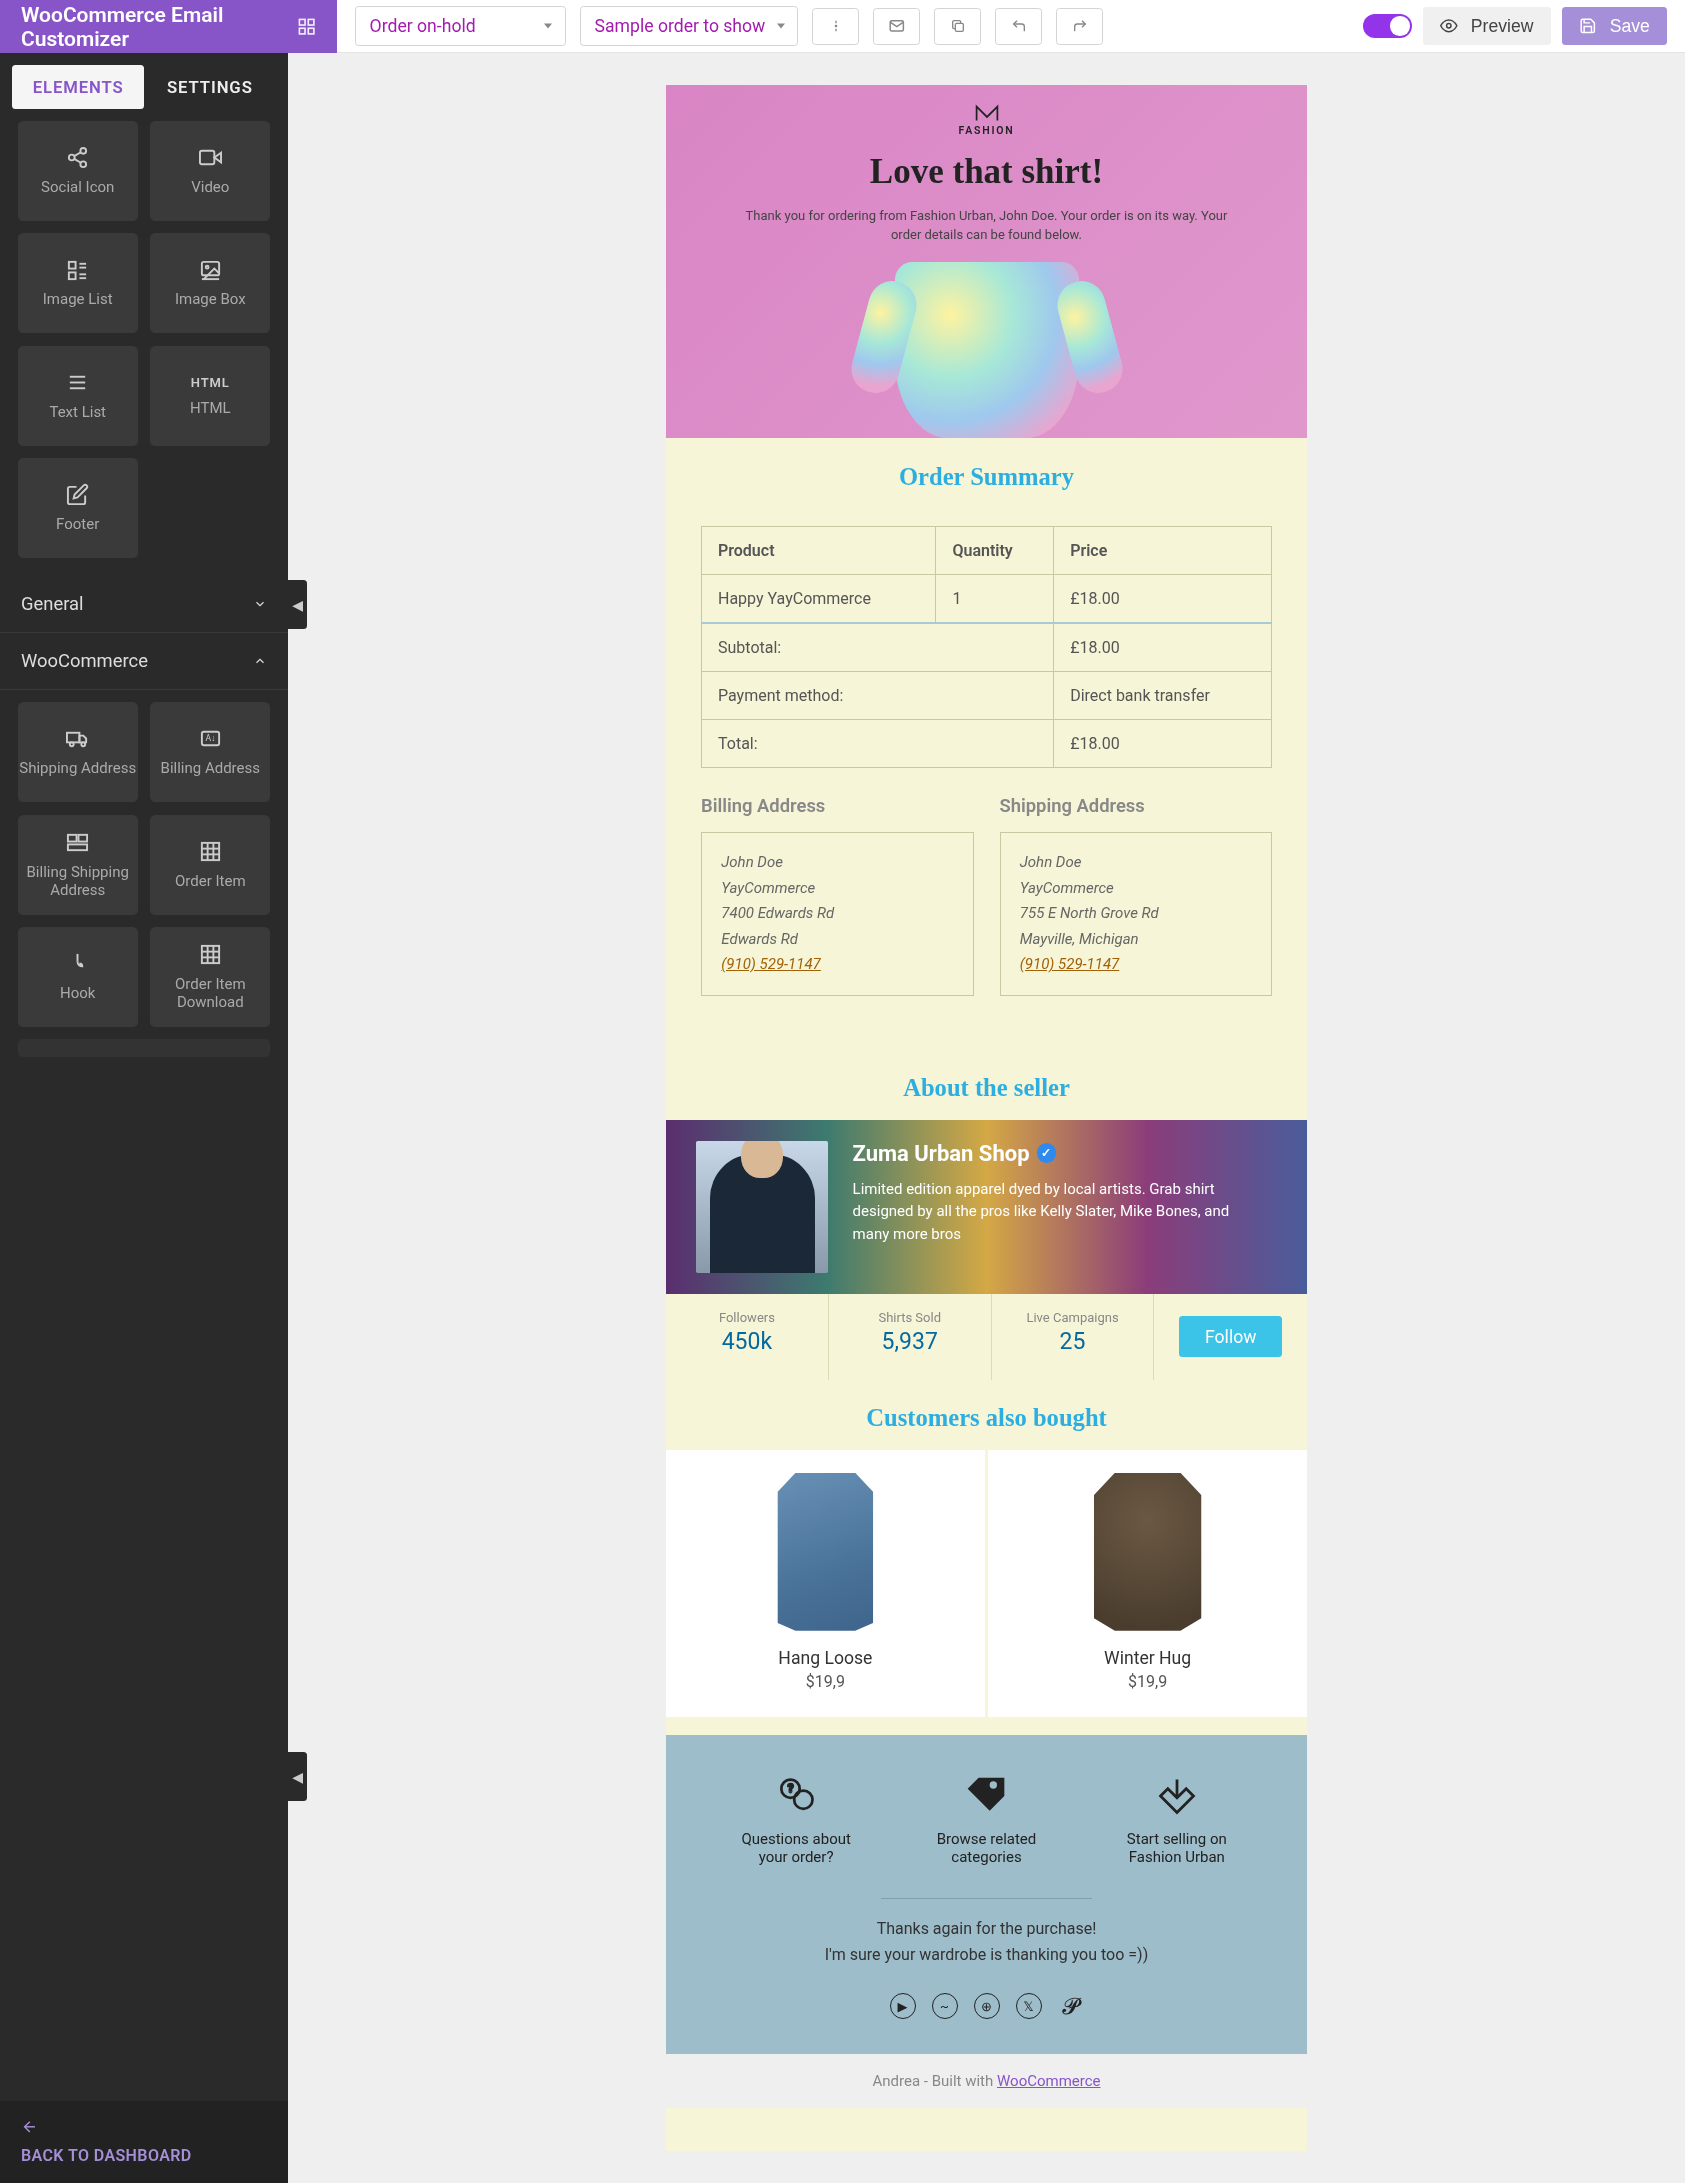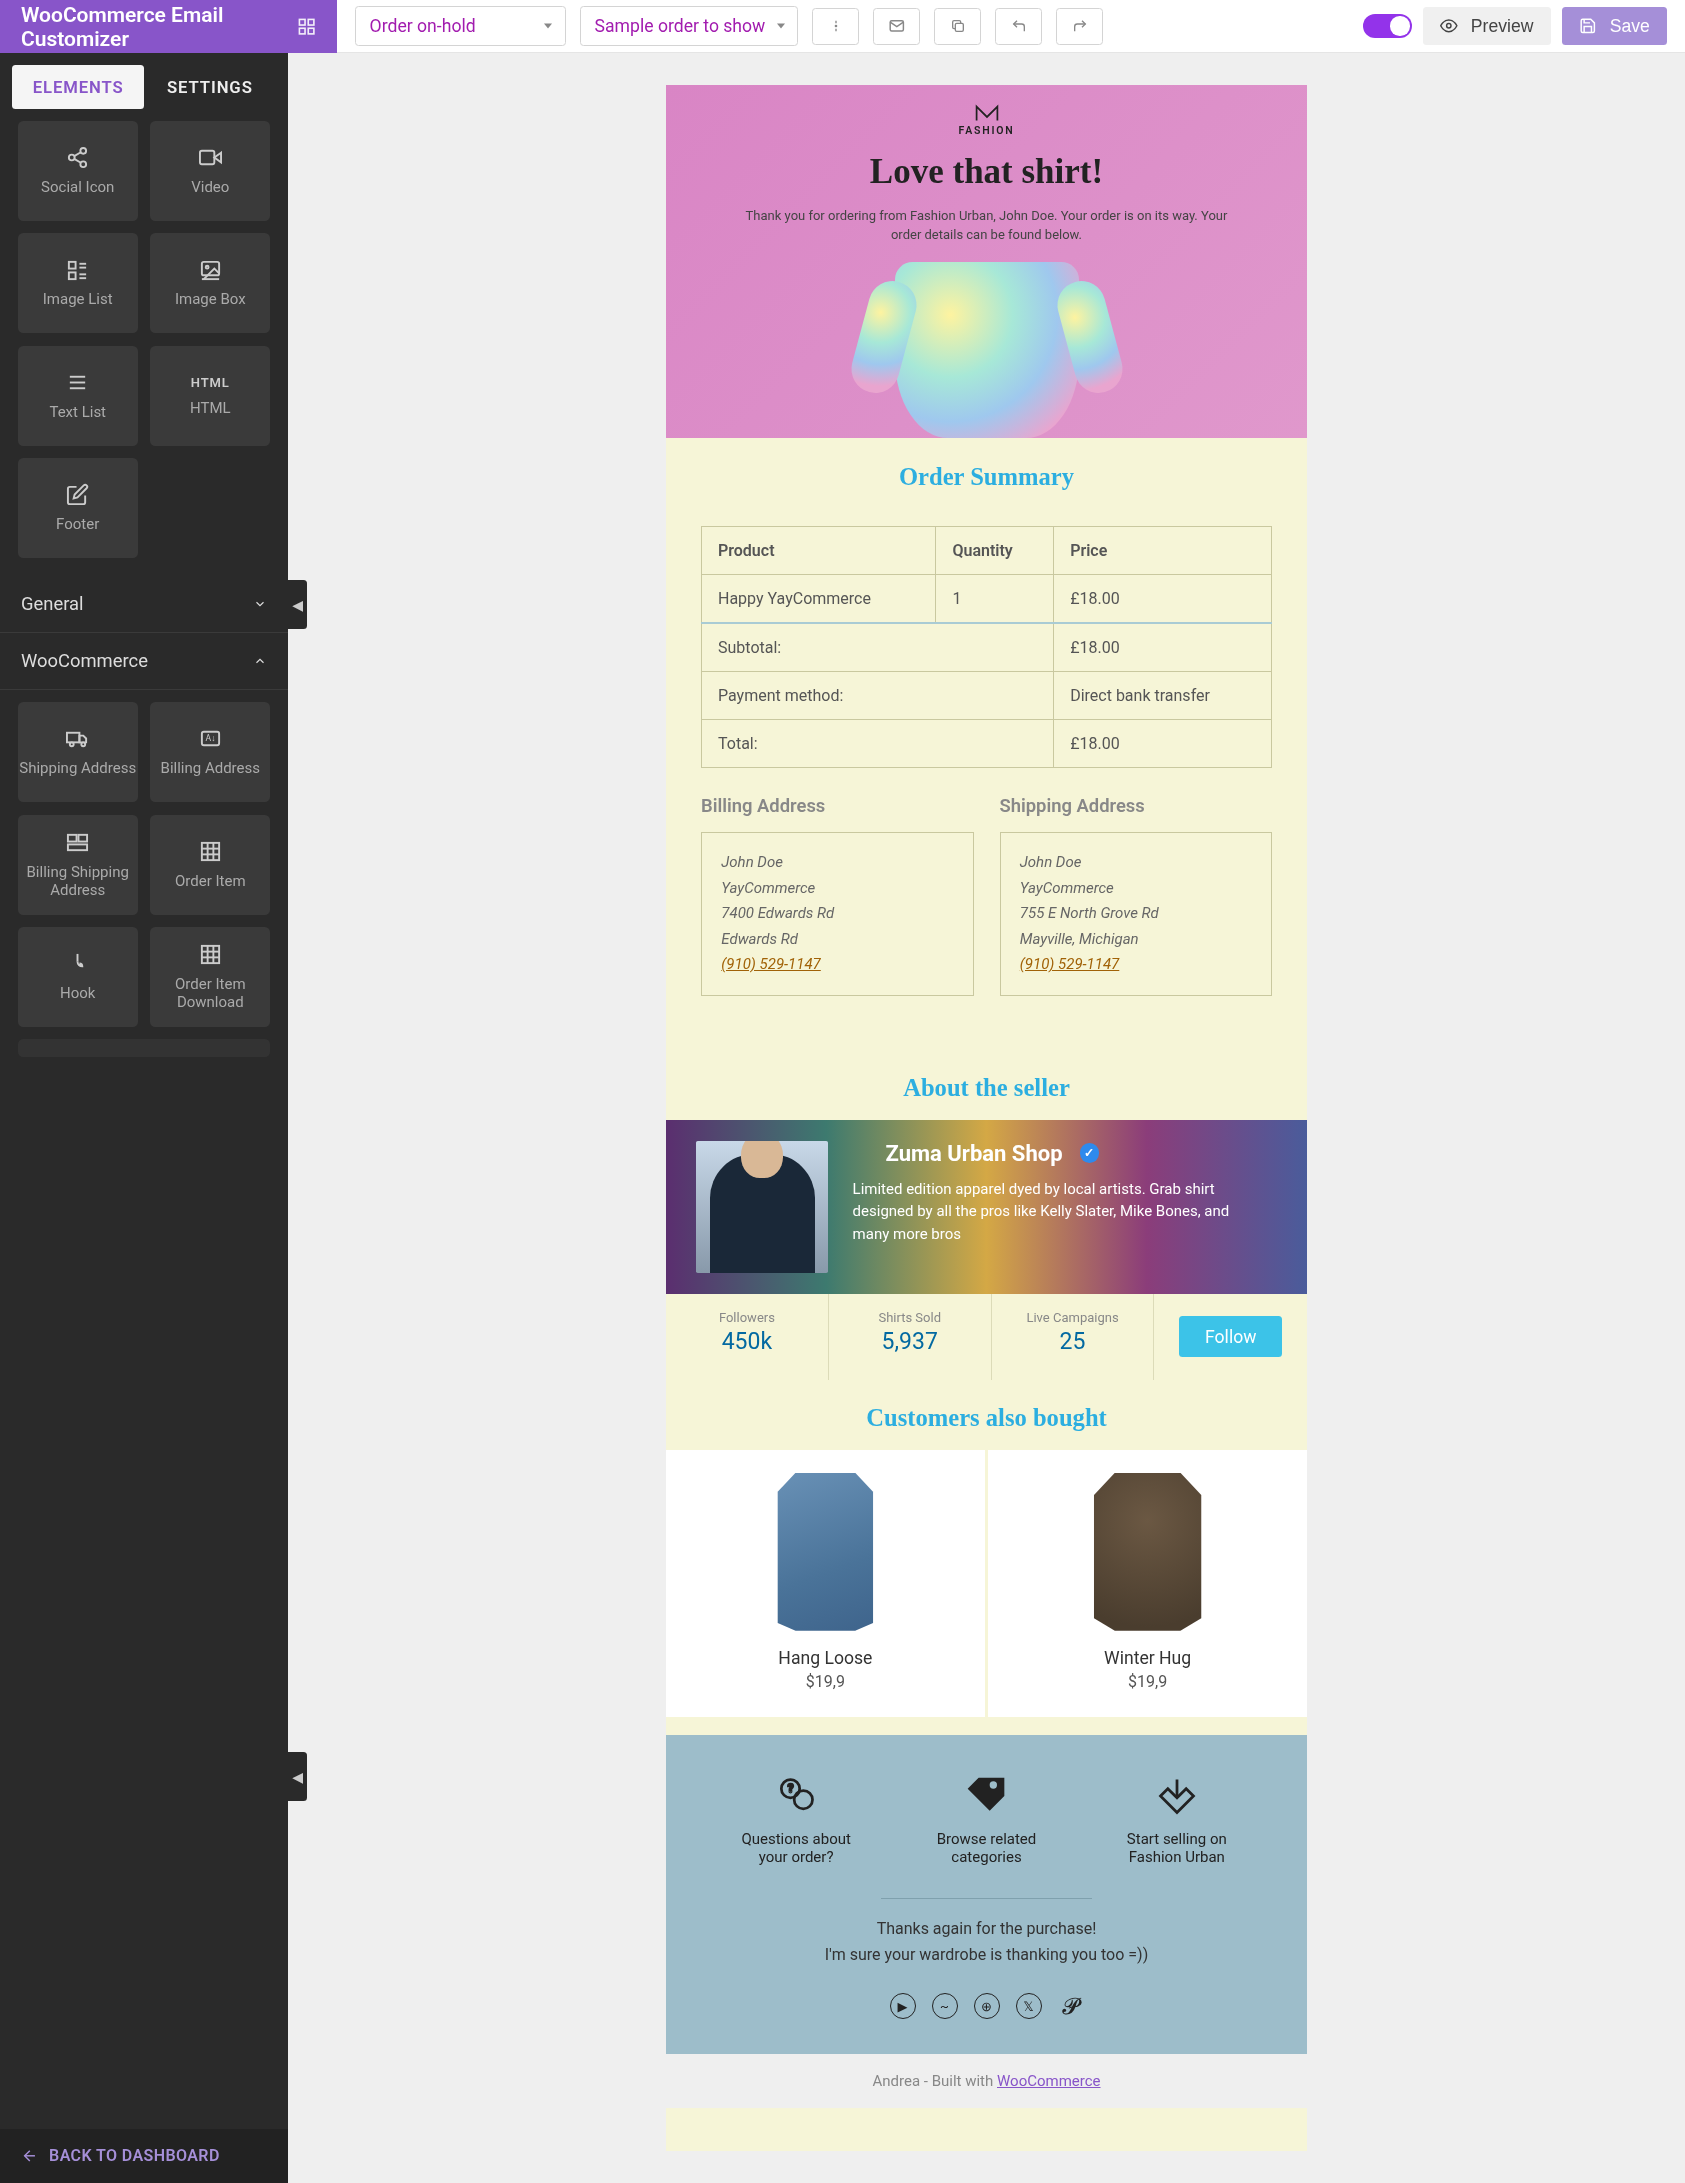--- a/index.html
+++ b/index.html
@@ -29,21 +29,21 @@
 .sidebar { width: 288px; background: #2a2a2a; color: #ccc; display: flex; flex-direction: column; position: relative; }
 .sidebar-tabs { display: flex; padding: 12.3px; gap: 0; background: #2a2a2a; }
 .sidebar-tab { flex: 1; text-align: center; padding: 12.3px; font-size: 16.7px; font-weight: 600; letter-spacing: 0.9px; cursor: pointer; border-radius: 3.5px; }
 .sidebar-tab.active { background: #f5f5f5; color: #8855c9; }
 .sidebar-tab.inactive { color: #eee; }
 .elements-grid { display: grid; grid-template-columns: 1fr 1fr; gap: 12.3px; padding: 0 17.6px 17.6px; }
 .element-card { background: #3a3a3a; border-radius: 5.3px; height: 100px; display: flex; flex-direction: column; align-items: center; justify-content: center; gap: 8.8px; cursor: pointer; }
 .element-card .icon { color: #ccc; font-size: 24.6px; }
 .element-card .label { font-size: 15px; color: #aaa; text-align: center; line-height: 1.2; }
 .sidebar-section-header { padding: 17.6px 21px; font-size: 18.4px; color: #ddd; display: flex; justify-content: space-between; align-items: center; cursor: pointer; border-bottom: 0.9px solid #3a3a3a; }
-.sidebar-footer { margin-top: auto; padding: 17.6px 21px; background: #222; display: flex; align-items: center; gap: 10.5px; color: #a58fd8; font-size: 16px; font-weight: 600; letter-spacing: 0.4px; cursor: pointer; }
+.sidebar-footer { margin-top: auto; padding: 17.6px 21px; background: #222; display: flex; align-items: flex-start; gap: 10.5px; color: #a58fd8; font-size: 16px; font-weight: 600; letter-spacing: 0.4px; cursor: pointer; flex-direction: column; }
 .collapse-handle { position: absolute; right: -19.3px; top: 527px; width: 19.3px; height: 49px; background: #2a2a2a; border-radius: 0 3.5px 3.5px 0; display: flex; align-items: center; justify-content: center; cursor: pointer; color: #ccc; }
 .collapse-handle2 { position: absolute; right: -19.3px; top: 1699px; width: 19.3px; height: 49px; background: #2a2a2a; border-radius: 0 3.5px 3.5px 0; display: flex; align-items: center; justify-content: center; cursor: pointer; color: #ccc; }
 
 
 .preview-area { flex: 1; background: #efefef; padding: 32px; display: flex; justify-content: center; }
 .email { width: 641px; background: #f6f5d7; }
 
 
 .email-hero { background: linear-gradient(135deg, #d985c5 0%, #e098cc 100%); text-align: center; padding: 17.6px 35px 0; color: #2f2f2f; }
 .email-logo { width: 53px; height: 44px; margin: 0 auto 5.3px; display: flex; flex-direction: column; align-items: center; color: #222; }
@@ -66,21 +66,21 @@
 .address-col { flex: 1; }
 .address-title { font-size: 18.4px; color: #888; font-weight: 600; margin-bottom: 16px; }
 .address-box { border: 0.9px solid #c9c89f; padding: 17.6px 19.3px; font-size: 15px; color: #666; line-height: 1.7; font-style: italic; }
 .address-box .phone { color: #a16207; text-decoration: underline; }
 
 
 .seller-hero { background: linear-gradient(90deg, #5b2e6f 0%, #3d7a6f 25%, #d4a845 50%, #8b3d7a 75%, #4a5c9b 100%); padding: 21px 30px; display: flex; gap: 24.6px; color: #fff; }
 .seller-avatar { width: 132px; height: 132px; background: linear-gradient(180deg, #c8d8e8 0%, #8899aa 100%); flex-shrink: 0; border-radius: 1.8px; display: flex; align-items: flex-end; justify-content: center; overflow: hidden; }
 .seller-avatar-person { width: 105px; height: 119px; background: #1a2838; border-radius: 44px 44px 0 0; position: relative; }
 .seller-avatar-person::before { content:''; position:absolute; top:-22px; left:50%; transform:translateX(-50%); width:42px; height:46px; background:#d9b896; border-radius:50% 50% 45% 45%; }
-.seller-name { font-size: 22px; font-weight: 700; display: flex; align-items: center; gap: 17px; margin-left: 33px; }
+.seller-name { font-size: 22px; font-weight: 700; display: flex; align-items: center; gap: 7px; }
 .verified { width: 19.3px; height: 19.3px; background: #2e8aed; border-radius: 50%; display:flex; align-items:center; justify-content:center; color:#fff; font-size: 12.3px; }
 .seller-desc { font-size: 15px; line-height: 1.5; margin-top: 12.3px; max-width: 404px; }
 .seller-stats { display: flex; background: #f6f5d7; }
 .stat { flex: 1; text-align: center; padding: 16px 8.8px 24.6px; border-right: 0.9px solid #dcdbb8; }
 .stat:last-of-type { border-right: none; }
 .stat-label { font-size: 13px; color: #888; margin-bottom: 3.5px; }
 .stat-value { font-size: 23px; color: #0369a1; font-weight: 400; }
 .follow-wrap { display:flex; align-items:center; padding: 0 24.6px; }
 .follow-btn { background: #3cc3e8; color: #fff; padding: 10.5px 26px; border-radius: 3.5px; font-size: 17.6px; cursor: pointer; }
 

